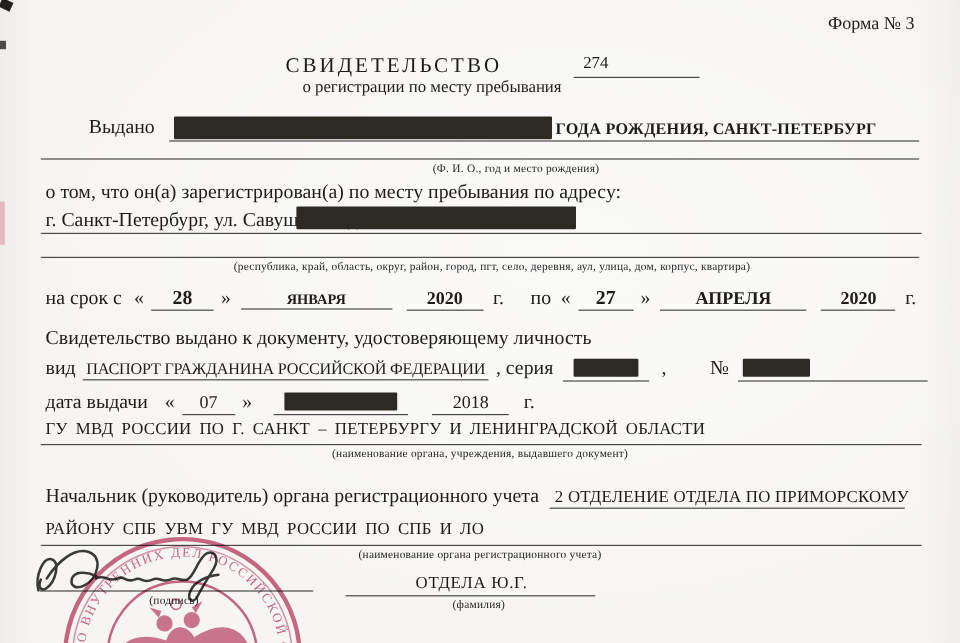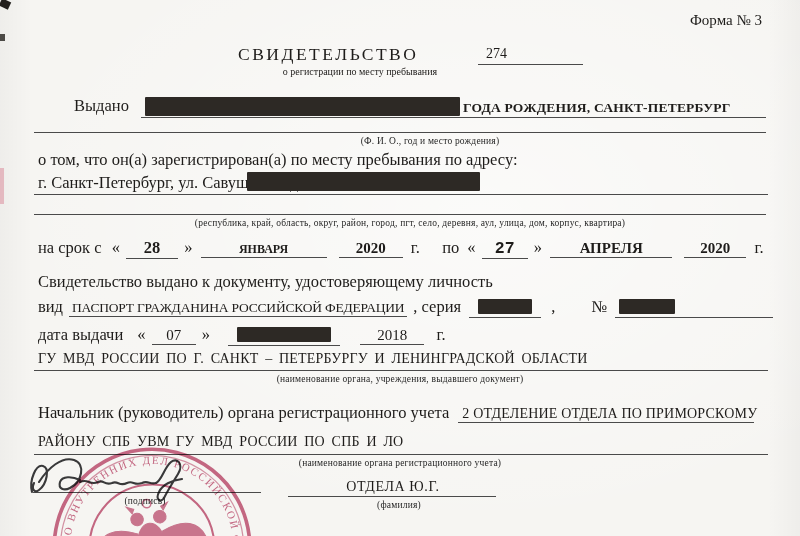--- a/index.html
+++ b/index.html
@@ -32,21 +32,21 @@
 <div class="speck" style="left:0;top:0;width:10px;height:8px;transform:rotate(25deg);"></div>
 <div class="speck" style="left:0;top:34px;width:5px;height:7px;opacity:.8;"></div>
 <div class="abs" style="left:0;top:168px;width:4px;height:36px;background:rgba(214,120,140,.45);"></div>
 
 <div class="abs" style="top:12px;right:38px;font-size:15px;">Форма № 3</div>
 
 <div class="abs" style="top:44px;left:238px;font-size:17.5px;letter-spacing:2.5px;">СВИДЕТЕЛЬСТВО</div>
 <div class="abs" style="top:46px;left:478px;width:97px;border-bottom:1.3px solid #4a4a4a;font-size:14px;padding:0 0 2px 8px;">
   <span>274</span>
 </div>
-<div class="abs" style="top:66px;left:235px;width:250px;text-align:center;font-size:10px;">о регистрации по месту пребывания</div>
+<div class="abs" style="top:66px;left:235px;width:250px;text-align:center;font-size:14px;">о регистрации по месту пребывания</div>
 
 <div class="abs body-txt" style="top:96px;left:74px;">Выдано</div>
 <div class="redact" style="left:145px;top:97px;width:315px;height:19px;"></div>
 <div class="abs b" style="top:100px;left:463px;font-size:13.5px;letter-spacing:.2px;">ГОДА РОЖДЕНИЯ, САНКТ-ПЕТЕРБУРГ</div>
 <div class="line" style="left:141px;top:117px;width:625px;"></div>
 
 <div class="line" style="left:34px;top:132px;width:732px;"></div>
 <div class="cap" style="top:136px;left:250px;width:360px;">(Ф. И. О., год и место рождения)</div>
 
 <div class="abs body-txt" style="top:150px;left:38px;">о том, что он(а) зарегистрирован(а) по месту пребывания по адресу:</div>
@@ -62,21 +62,21 @@
   <span>на срок с</span>
   <span style="margin-left:6px;">«</span>
   <span class="u b" style="width:52px;margin:0 2px;">28</span>
   <span>»</span>
   <span class="u b" style="width:126px;margin:0 4px;font-size:12px;">ЯНВАРЯ</span>
   <span class="u b" style="width:64px;margin:0 4px;font-size:15px;">2020</span>
   <span>г.</span>
   <span style="display:inline-block;width:14px;"></span>
   <span>по</span>
   <span style="margin-left:4px;">«</span>
-  <span class="u b" style="width:46px;margin:0 2px;font-family:Liberation Mono, monospace;">27</span>
+  <span class="u b" style="width:46px;margin:0 2px;">27</span>
   <span>»</span>
   <span class="u b" style="width:122px;margin:0 4px;font-size:15px;">АПРЕЛЯ</span>
   <span class="u b" style="width:62px;margin:0 4px;font-size:15px;">2020</span>
   <span>г.</span>
 </div>
 
 <div class="abs body-txt" style="top:272px;left:38px;">Свидетельство выдано к документу, удостоверяющему личность</div>
 
 <div class="abs body-txt" style="top:297px;left:38px;">
   <span>вид</span>

